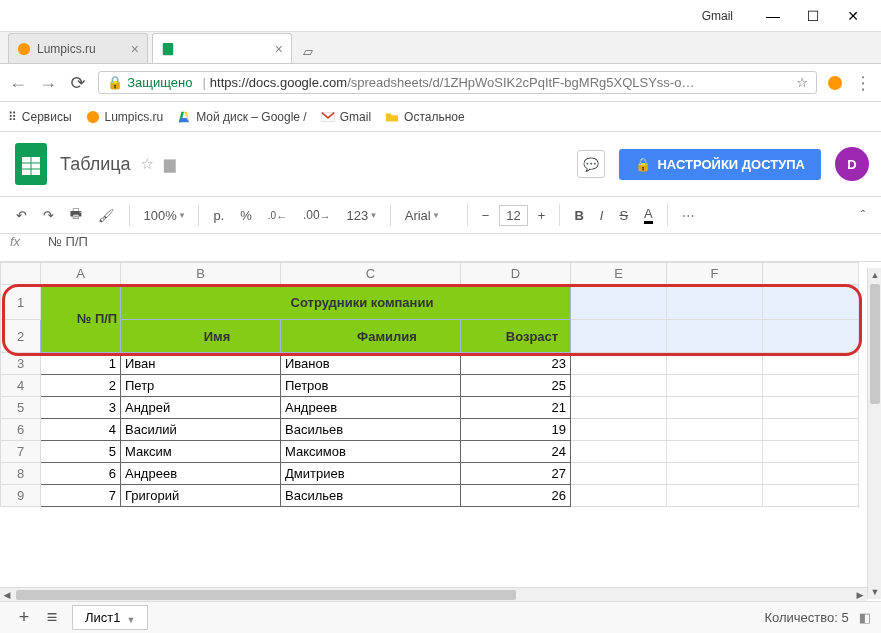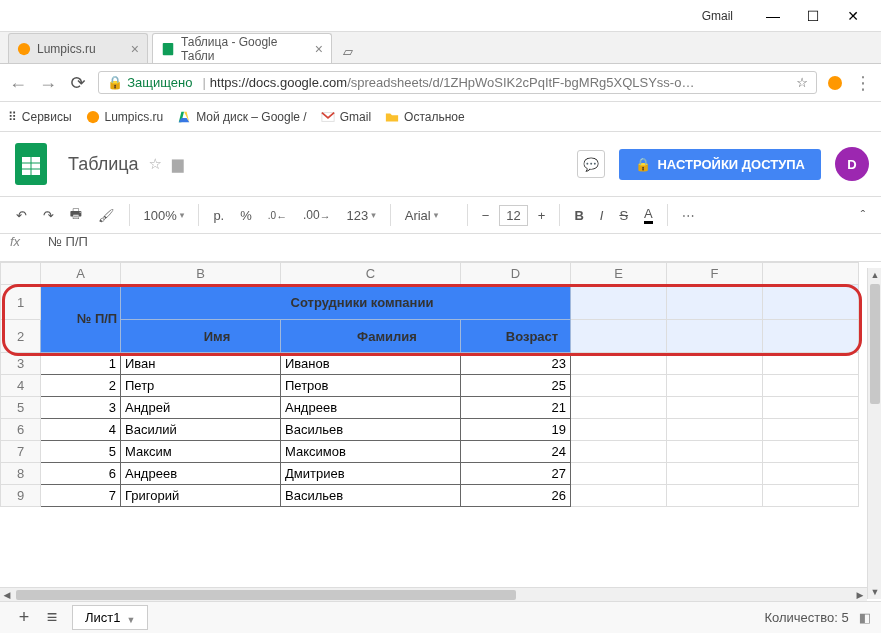--- a/index.html
+++ b/index.html
@@ -30,21 +30,21 @@
 .url-path { color: #777; }
 .url-star { margin-left: auto; color: #555; }
 .ext-icon { width: 16px; height: 16px; }
 
 
 .bookmarks { display: flex; align-items: center; height: 30px; background: #fff; border-bottom: 1px solid #ddd; padding: 0 8px; gap: 14px; font-size: 12px; color: #444; }
 .bm-item { display: flex; align-items: center; gap: 5px; }
 .bm-icon { width: 14px; height: 14px; }
 
 
-.sheets-header { display: flex; align-items: center; padding: 8px 12px; gap: 18px; }
+.sheets-header { display: flex; align-items: center; padding: 8px 12px; gap: 10px; }
 .sheets-logo { width: 38px; height: 48px; display: flex; align-items: center; justify-content: center; }
 .sheets-title-area { flex: 1; }
 .sheets-title-row { display: flex; align-items: center; gap: 10px; }
 .sheets-title { font-size: 18px; color: #555; }
 .title-icon { color: #aaa; font-size: 15px; }
 .menu-bar { display: flex; gap: 14px; font-size: 13px; color: #555; margin-top: 3px; }
 .right-header { display: flex; align-items: center; gap: 14px; }
 .comments-btn { width: 28px; height: 28px; border: 1px solid #ccc; border-radius: 3px; display: flex; align-items: center; justify-content: center; color: #555; }
 .share-btn { background: #4285f4; color: #fff; padding: 8px 16px; border-radius: 3px; font-size: 13px; font-weight: bold; display: flex; align-items: center; gap: 6px; }
 .avatar { width: 34px; height: 34px; border-radius: 50%; background: #9c27b0; color: #fff; display: flex; align-items: center; justify-content: center; font-weight: bold; }
@@ -68,21 +68,21 @@
 .grid th, .grid td { border: 1px solid #ddd; font-size: 13px; }
 .grid .rownum { width: 40px; background: #f8f8f8; text-align: center; color: #777; font-weight: normal; height: 22px; }
 .grid .colhead { background: #f8f8f8; text-align: center; color: #777; font-weight: normal; height: 22px; }
 .corner { width: 40px; background: #f8f8f8; }
 .col-A { width: 80px; }
 .col-B { width: 160px; }
 .col-C { width: 180px; }
 .col-D { width: 110px; }
 .col-E, .col-F, .col-G { width: 96px; }
 
-.hdr-cell { background: #3b82f6; border: 1px solid #a0b8dc !important; text-align: center; font-size: 14px; font-weight: bold; color: #333; height: 32px; padding-left: 33px; }
+.hdr-cell { background: #84cc16; border: 1px solid #a0b8dc !important; text-align: center; font-size: 14px; font-weight: bold; color: #333; height: 32px; padding-left: 33px; }
 .merged-title { height: 34px; }
 .npp-cell { height: 68px; vertical-align: middle; }
 .rownum-sel { background: #5b7ba5; color: #fff; }
 .data-cell { border: 1px solid #666 !important; height: 22px; padding: 0 4px; }
 .data-cell.num { text-align: right; }
 .empty-sel { background: #e8f0fe; }
 
 .highlight-border { position: absolute; border: 3px solid #d32f2f; border-radius: 16px; pointer-events: none; }
 
 
@@ -117,21 +117,20 @@
     <svg class="favicon orange" viewBox="0 0 16 16">
         <circle cx="8" cy="8" r="7"></circle>
       </svg>
     <span>Lumpics.ru</span>
     <span class="tab-close">×</span>
   </div>
   <div class="tab">
     <svg class="favicon green-sheet" viewBox="0 0 16 16">
         <rect x="2" y="1" width="12" height="14" rx="1"></rect>
       </svg>
-    <span>Таблица - Google Табли</span>
     <span class="tab-close">×</span>
   </div>
   <span class="new-tab">▱</span>
 </div>
 
 <div class="addr-bar">
   <span class="nav-btn">←</span>
   <span class="nav-btn">→</span>
   <span class="nav-btn reload">⟳</span>
   <div class="url-box">

